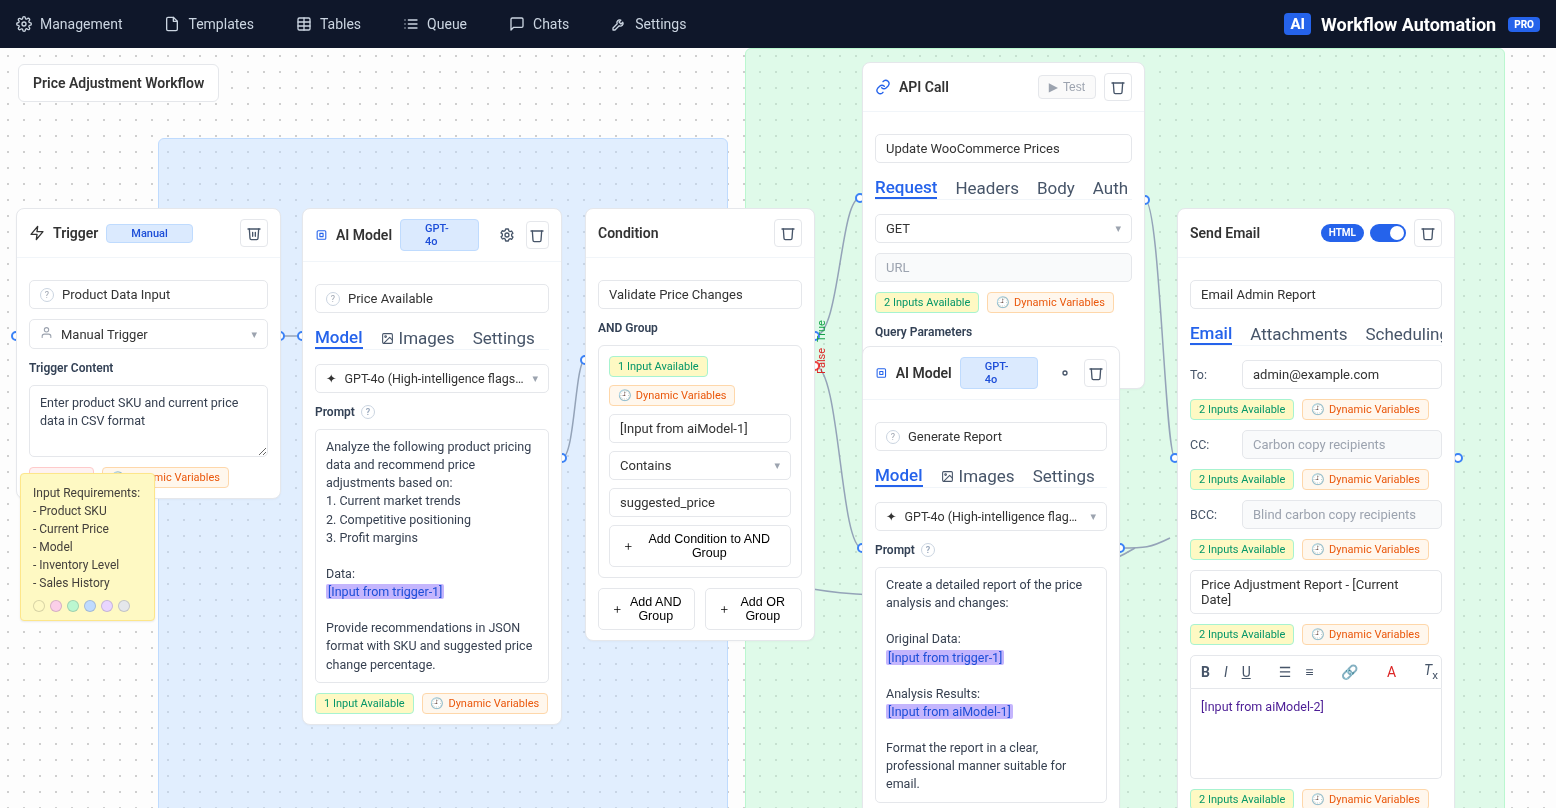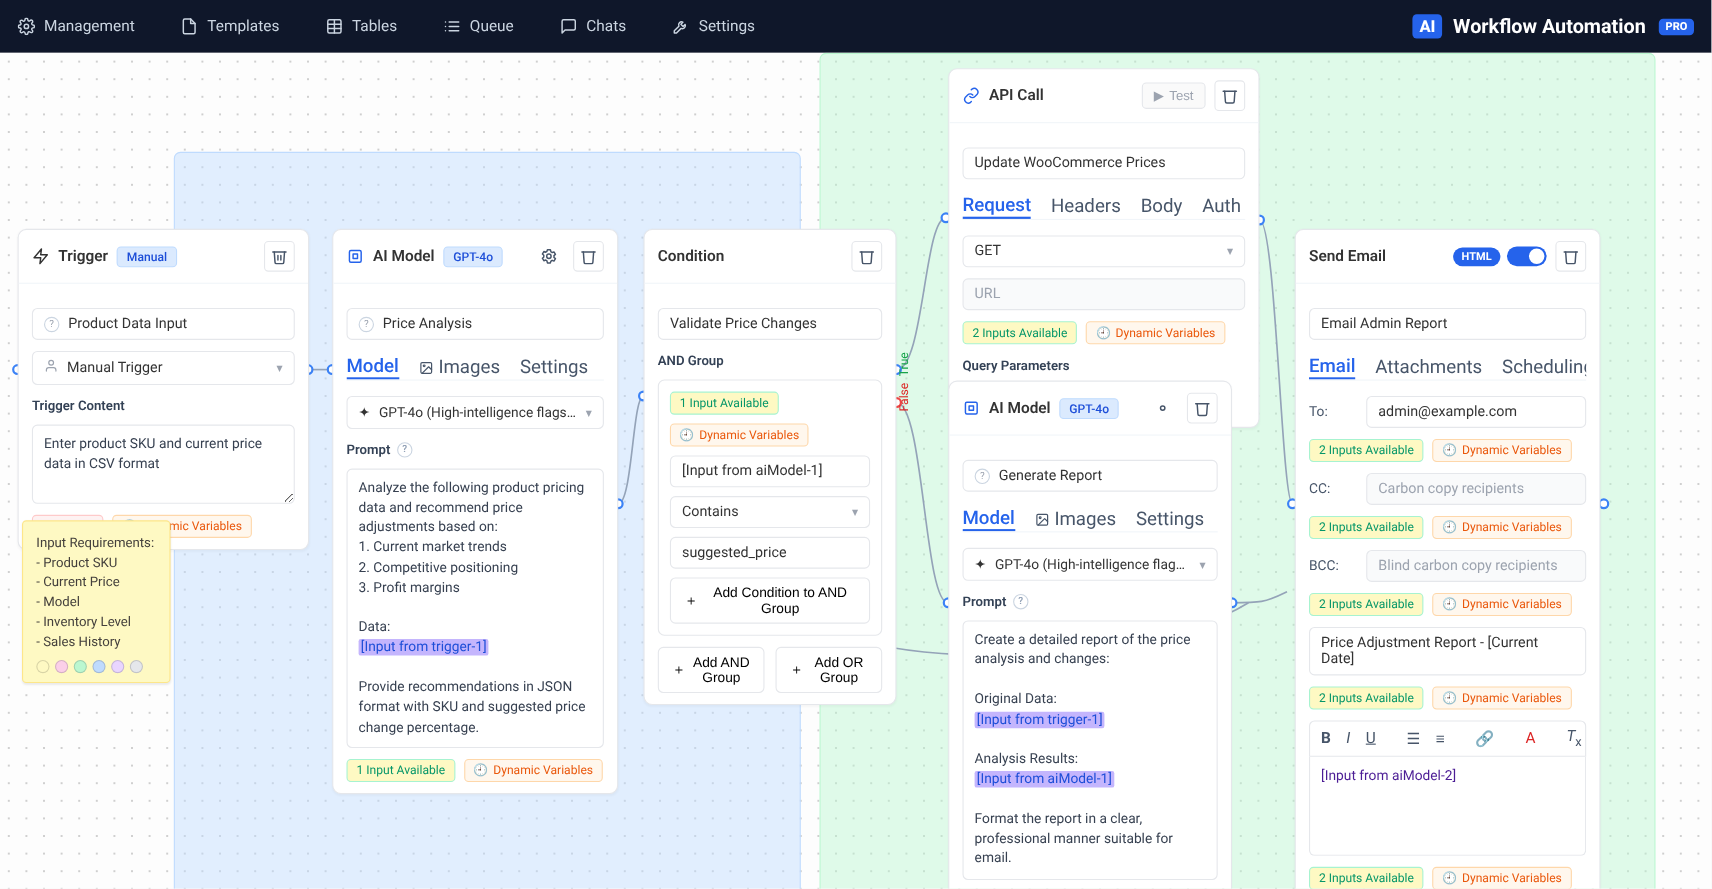--- a/index.html
+++ b/index.html
@@ -79,21 +79,21 @@
     display: flex;
     align-items: center;
     padding: 10px 12px;
     border-bottom: 1px solid #f1f5f9;
     gap: 8px;
   }
   .card-hd .title { font-weight: 600; font-size: 14px; flex-shrink: 0; }
   .card-hd .spacer { flex: 1; }
   .chip {
     font-size: 11px;
-    padding: 2px 8px;
+    padding: 2px 24px;
     border-radius: 4px;
     font-weight: 500;
   }
   .chip-blue { background: #dbeafe; color: #1d4ed8; border: 1px solid #bfdbfe; }
   .icon-btn {
     width: 28px; height: 28px;
     border: 1px solid #e5e7eb;
     border-radius: 4px;
     background: #fff;
     display: inline-flex;
@@ -225,21 +225,21 @@
   .toggle {
     position: relative;
     width: 36px; height: 18px;
     background: #2563eb; border-radius: 999px;
     display: inline-block; flex-shrink: 0;
   }
   .toggle::after {
     content:""; position: absolute; top: 2px; right: 2px;
     width: 14px; height: 14px; background: #fff; border-radius: 50%;
   }
-  .html-toggle { display: inline-flex; align-items: center; gap: 6px; }
+  .html-toggle { display: inline-flex; gap: 6px; }
   .html-toggle .hlabel {
     background: #2563eb; color: #fff; font-size: 10px; font-weight: 700;
     padding: 3px 8px; border-radius: 10px;
   }
 
   .help-circle { display: inline-flex; width: 14px; height: 14px; border: 1px solid #cbd5e1; border-radius: 50%; font-size: 9px; color: #94a3b8; align-items: center; justify-content: center; }
 </style>
 </head>
 <body>
 
@@ -306,20 +306,21 @@
   </div>
   <div class="brand">
     <span class="brand-badge-ai">AI</span>
     <span>Workflow Automation</span>
     <span class="brand-badge-pro">PRO</span>
   </div>
 </div>
 
 <div class="canvas-wrap">
 
+  <div class="wf-title">Price Adjustment Workflow</div>
 
   <div class="bg-region bg-blue" style="top:90px; left:158px; width:570px; height:678px;"></div>
   <div class="bg-region bg-green" style="top:0px; left:745px; width:760px; height:768px;"></div>
 
   <svg class="connectors">
 
     <path d="M 280 288 C 295 288, 290 288, 302 288"></path>
 
     <path d="M 562 410 C 575 410, 575 312, 585 312"></path>
 
@@ -427,21 +428,21 @@
       <button class="icon-btn">
           <svg class="ico" viewBox="0 0 24 24">
             <polyline points="3 6 5 6 21 6"></polyline>
             <path d="M19 6l-1 14a2 2 0 0 1-2 2H8a2 2 0 0 1-2-2L5 6"></path>
           </svg>
         </button>
     </div>
     <div class="card-body">
       <div class="field">
         <span class="prefix-icon help-circle">?</span>
-        <span>Price Analysis</span>
+        <span>Price Available</span>
       </div>
       <div class="tabs">
         <span class="tab active">Model</span>
         <span class="tab">
             <svg class="ico" style="width:13px;height:13px" viewBox="0 0 24 24">
               <rect x="3" y="3" width="18" height="18" rx="2"></rect>
               <circle cx="8.5" cy="8.5" r="1.5"></circle>
               <polyline points="21 15 16 10 5 21"></polyline>
             </svg>
             <span>Images</span>

